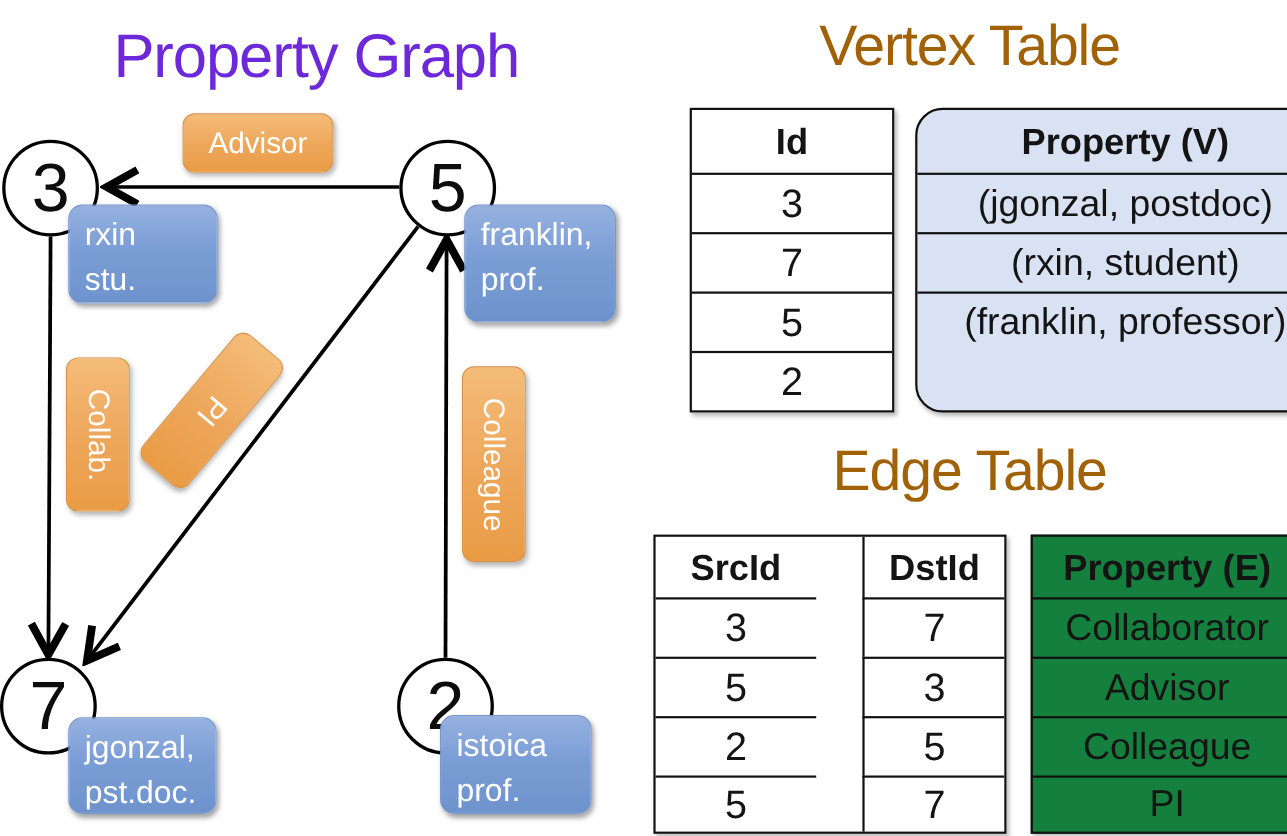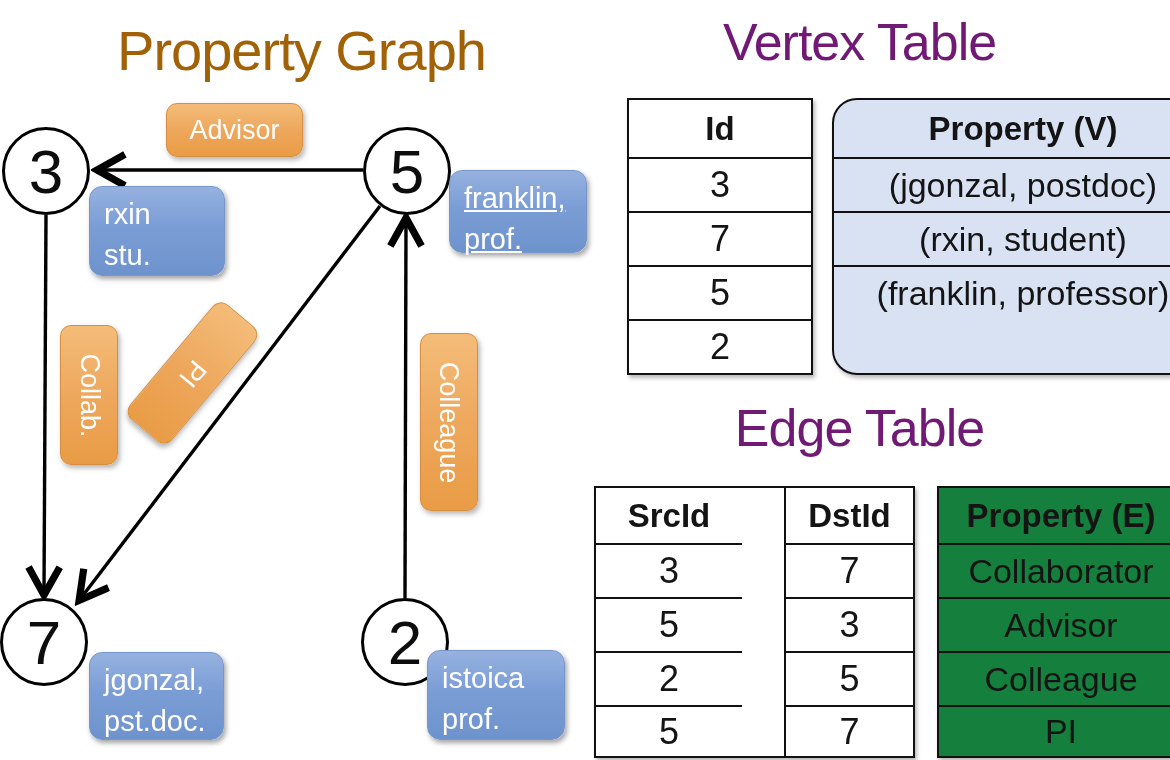--- a/index.html
+++ b/index.html
@@ -3,60 +3,60 @@
 <meta charset="utf-8">
 <style>
   * { margin:0; padding:0; box-sizing:border-box; }
   html,body { background:#fff; }
   .canvas {
     position:relative; width:1170px; height:760px; overflow:hidden;
     background:#fff; font-family:"Liberation Sans", sans-serif; color:#111;
   }
   
   .graph-title {
-    position:absolute; left:14px; top:18px; width:575px; text-align:center;
-    font-size:56px; font-weight:300; letter-spacing:-1px; color:#a16207;
+    position:absolute; left:0; top:18px; width:575px; text-align:center;
+    font-size:56px; font-weight:300; letter-spacing:-1px; color:#6d28d9;
   }
   .edges-svg { position:absolute; left:0; top:0; z-index:1; }
   .vertex-circle {
     position:absolute; width:88px; height:88px; border:3.6px solid #000;
     border-radius:50%; background:#fff; z-index:2;
     display:flex; align-items:center; justify-content:center;
     font-size:62px; font-weight:300; color:#0d0d0d;
   }
   .v3 { left:2px;   top:127px; }
   .v5 { left:363px; top:127px; }
   .v7 { left:0px;   top:598px; }
   .v2 { left:361px; top:598px; }
   .prop-box {
     position:absolute; z-index:3; border-radius:13px;
     background:linear-gradient(180deg,#95B1DF 0%,#7B9DD6 45%,#6E93CC 100%);
     border:1px solid #7796CB; box-shadow:2px 3px 5px rgba(90,90,90,0.55);
-    color:#fff; font-size:29px; line-height:1.42; padding:7px 6px 16px 14px;margin-left:27px;
+    color:#fff; font-size:29px; line-height:1.42; padding:7px 6px 16px 14px;
   }
   .b-rxin     { left:62px;  top:186px; width:136px; height:90px; }
-  .b-franklin { left:422px; top:170px; width:138px; height:83px;text-decoration:underline; }
+  .b-franklin { left:422px; top:186px; width:138px; height:107px; }
   .b-jgonzal  { left:62px;  top:652px; width:135px; height:88px; }
   .b-istoica  { left:400px; top:650px; width:138px; height:90px; }
   .edge-pill {
     position:absolute; z-index:4; border-radius:11px;
     background:linear-gradient(180deg,#F4BC79 0%,#EDA65A 55%,#E99C45 100%);
     border:1px solid #D68F42; box-shadow:2px 3px 5px rgba(110,110,110,0.5);
     color:#fff; display:flex; align-items:center; justify-content:center;
     font-size:27px;
   }
   .p-advisor   { left:166px; top:103px; width:137px; height:54px; }
   .p-collab    { left:60px;  top:325px; width:58px;  height:140px; }
   .p-colleague { left:420px; top:333px; width:58px;  height:178px; }
   .p-pi        { left:165px; top:298px; width:55px;  height:150px; transform:rotate(40deg); }
   .vtext { transform:rotate(90deg); white-space:nowrap; }
   
   .tbl-title {
-    position:absolute; left:572px; width:575px; text-align:center;
-    font-size:52px; font-weight:300; letter-spacing:-1px; color:#701a75;
+    position:absolute; left:594px; width:575px; text-align:center;
+    font-size:52px; font-weight:300; letter-spacing:-1px; color:#a16207;
   }
   .t-vertex-title { top:12px; }
   .t-edge-title   { top:398px; }
   .tbl { position:absolute; display:flex; z-index:2; }
   .vertex-tbl { left:595px; top:98px;  gap:19px;padding-left:32px; }
   .edge-tbl   { left:594px; top:486px; gap:22px; }
   .tbl-group {
     border:2px solid #111; background:#fff;
     box-shadow:2px 3px 4px rgba(0,0,0,0.28); display:grid;
   }

